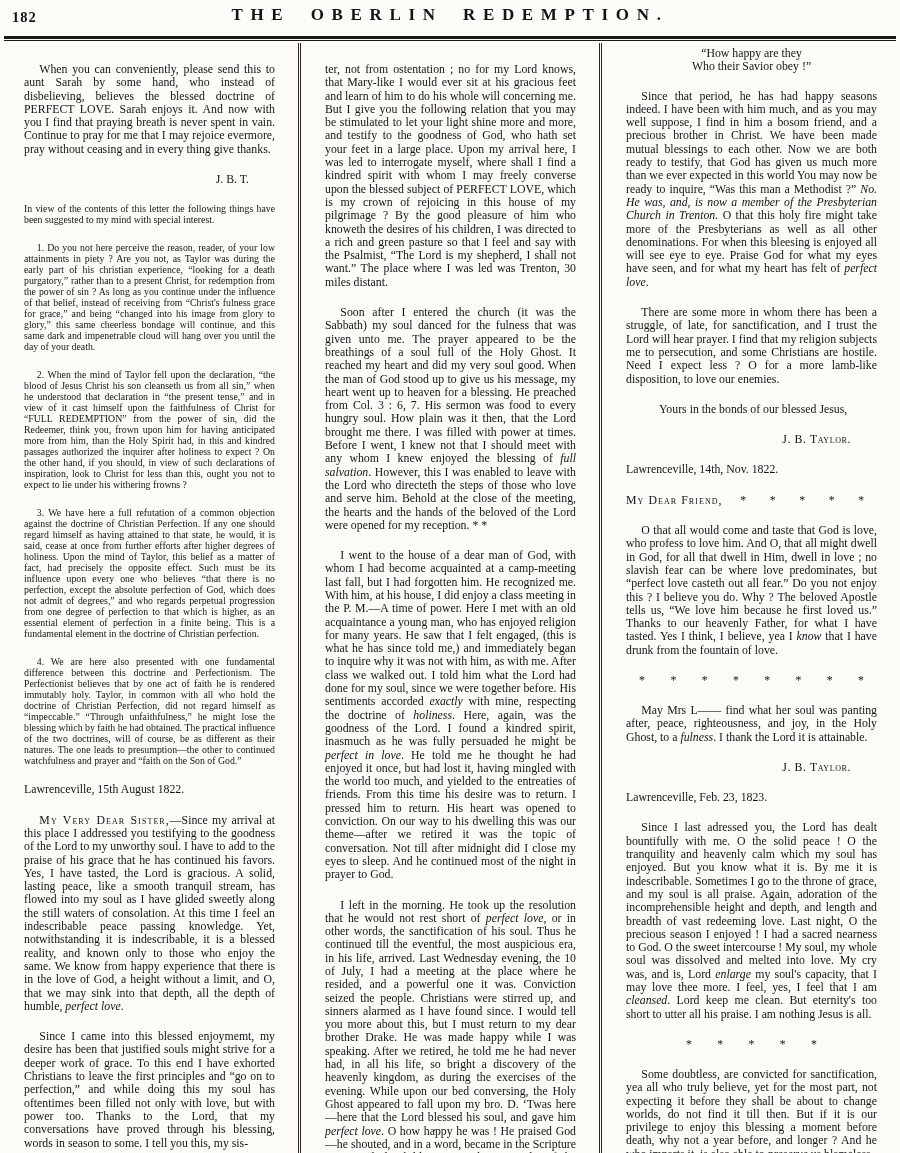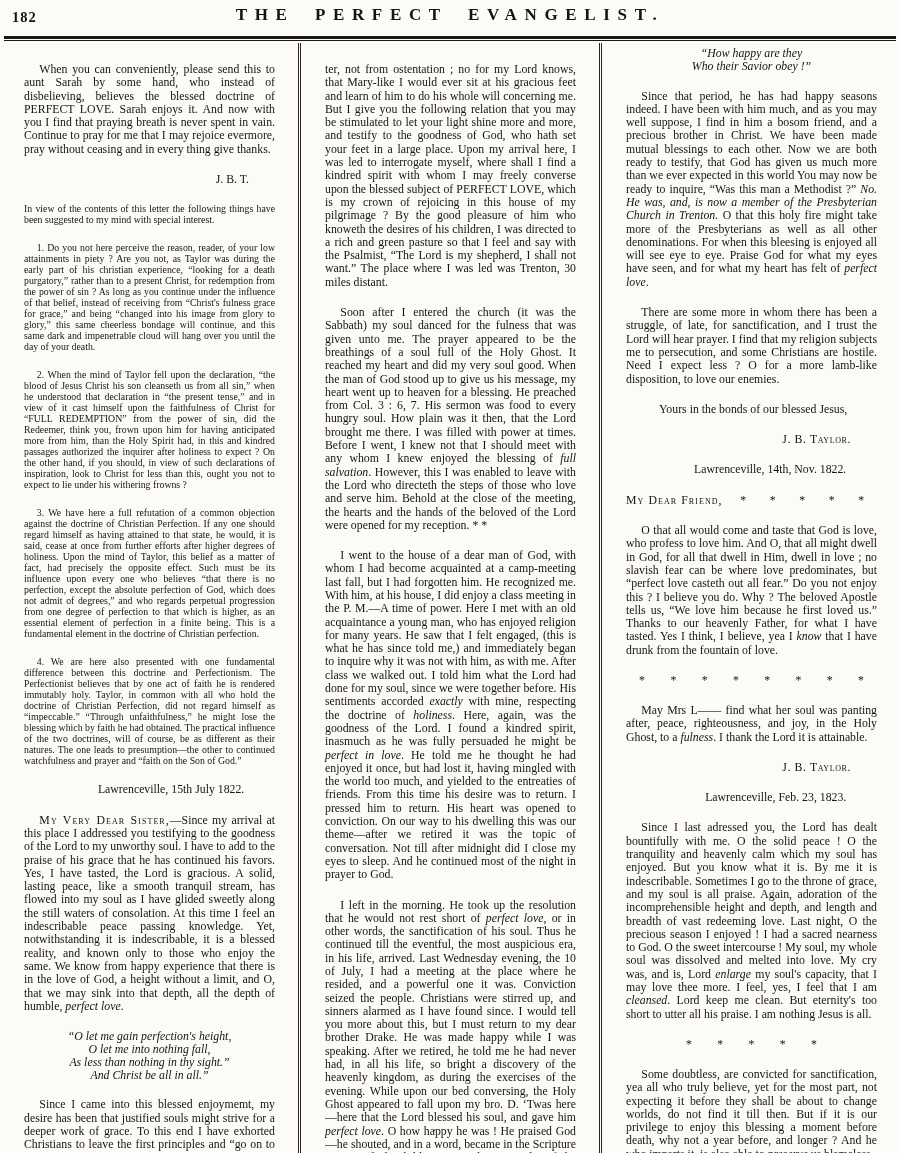--- a/index.html
+++ b/index.html
@@ -33,61 +33,55 @@
     box-sizing:border-box;
   }
   .col + .col{border-left:3px double #2a2723;}
   .blk{margin:17px;text-align:justify;}
   .lg{font-size:11.8px;line-height:13.3px;}
   .sm{font-size:9.8px;line-height:11px;}
   .ind{text-indent:1.3em;}
   .ind2{text-indent:2.8em;text-align:left;}
   .noind{text-indent:0;}
   .right{text-align:right;padding-right:2.2em;text-indent:0;}
-  .date{text-align:right;padding-right:2.6em;text-indent:0;}
+  .date{text-align:left;padding-right:2.6em;text-indent:0;}
   .verse{text-align:center;margin:1px 0;}
-  .verse .vline{line-height:12.8px;font-style:italic;}
+  .verse .vline{line-height:12.8px;}
   .stars{text-align:center;word-spacing:1.9em;text-indent:0;line-height:13px;}
   .sc{font-variant:small-caps;letter-spacing:0.05em;}
   .lead{font-variant:small-caps;letter-spacing:0.09em;}
   .gap{margin-top:3px;}
   .gap8{margin-top:7px;}
   .ink{
     position:absolute;left:433px;top:1120px;
     font-size:12px;color:#3a362f;
   }
   i{font-style:italic;}
 </style>
 </head>
 <body>
 
 <div class="page">
   <header>
     <span class="pgnum">182</span>
-    <h1 class="title">THE PERFECT EVANGELIST.</h1>
+    <h1 class="title">THE OBERLIN REDEMPTION.</h1>
   </header>
   <div class="rule-thick"></div>
   <div class="rule-thin"></div>
   <main class="cols">
     <section class="col">
         <p class="blk lg ind">When you can conveniently, please send this to aunt Sarah by some hand, who instead of disbelieving, believes the blessed doctrine of PERFECT LOVE. Sarah enjoys it. And now with you I find that praying breath is never spent in vain. Continue to pray for me that I may rejoice evermore, pray without ceasing and in every thing give thanks.</p>
         <p class="blk lg right">J. B. T.</p>
         <p class="blk sm noind gap8">In view of the contents of this letter the following things have been suggested to my mind with special interest.</p>
         <p class="blk sm ind">1. Do you not here perceive the reason, reader, of your low attainments in piety ?  Are you not, as Taylor was during the early part of his christian experience, “looking for a death purgatory,” rather than to a present Christ, for redemption from the power of sin ?  As long as you continue under the influence of that belief, instead of receiving from “Christ's fulness grace for grace,” and being “changed into his image from glory to glory,” this same cheerless bondage will continue, and this same dark and impenetrable cloud will hang over you until the day of your death.</p>
         <p class="blk sm ind">2. When the mind of Taylor fell upon the declaration, “the blood of Jesus Christ his son cleanseth us from all sin,” when he understood that declaration in “the present tense,” and in view of it cast himself upon the faithfulness of Christ for “FULL REDEMPTION” from the power of sin, did the Redeemer, think you, frown upon him for having anticipated more from him, than the Holy Spirit had, in this and kindred passages authorized the inquirer after holiness to expect ?  On the other hand, if you should, in view of such declarations of inspiration, look to Christ for less than this, ought you not to expect to lie under his withering frowns ?</p>
         <p class="blk sm ind">3. We have here a full refutation of a common objection against the doctrine of Christian Perfection.  If any one should regard himself as having attained to that state, he would, it is said, cease at once from further efforts after higher degrees of holiness.  Upon the mind of Taylor, this belief as a matter of fact, had precisely the opposite effect.  Such must be its influence upon every one who believes “that there is no perfection, except the absolute perfection of God, which does not admit of degrees,” and who regards perpetual progression from one degree of perfection to that which is higher, as an essential element of perfection in a finite being.  This is a fundamental element in the doctrine of Christian perfection.</p>
         <p class="blk sm ind">4. We are here also presented with one fundamental difference between this doctrine and Perfectionism.  The Perfectionist believes that by one act of faith he is rendered immutably holy.  Taylor, in common with all who hold the doctrine of Christian Perfection, did not regard himself as “impeccable.”  “Through unfaithfulness,” he might lose the blessing which by faith he had obtained.  The practical influence of the two doctrines, will of course, be as different as their natures.  The one leads to presumption—the other to continued watchfulness and prayer and “faith on the Son of God.”</p>
-        <p class="blk lg date gap8">Lawrenceville, 15th July 1822.</p>
+        <p class="blk lg date gap8">Lawrenceville, 15th August 1822.</p>
         <p class="blk lg ind"><span class="lead">My Very Dear Sister,</span>—Since my arrival at this place I addressed you testifying to the goodness of the Lord to my unworthy soul.  I have to add to the praise of his grace that he has continued his favors.  Yes, I have tasted, the Lord is gracious.  A solid, lasting peace, like a smooth tranquil stream, has flowed into my soul as I have glided sweetly along the still waters of consolation.  At this time I feel an indescribable peace passing knowledge.  Yet, notwithstanding it is indescribable, it is a blessed reality, and known only to those who enjoy the same.  We know from happy experience that there is in the love of God, a height without a limit, and O, that we may sink into that depth, all the depth of humble, <i>perfect love</i>.</p>
-        <div class="blk lg verse">
-          <div class="vline">“O let me gain perfection's height,</div>
-          <div class="vline">O let me into nothing fall,</div>
-          <div class="vline">As less than nothing in thy sight.”</div>
-          <div class="vline">And Christ be all in all.”</div>
-        </div>
         <p class="blk lg ind">Since I came into this blessed enjoymemt, my desire has been that justified souls might strive for a deeper work of grace.  To this end I have exhorted Christians to leave the first principles and “go on to perfection,” and while doing this my soul has oftentimes been filled not only with love, but with power too.  Thanks to the Lord, that my conversations have proved through his blessing, words in season to some.  I tell you this, my sis-</p>
       </section>
     <section class="col">
         <p class="blk lg noind">ter, not from ostentation ; no for my Lord knows, that Mary-like I would ever sit at his gracious feet and learn of him to do his whole will concerning me.  But I give you the following relation that you may be stimulated to let your light shine more and more, and testify to the goodness of God, who hath set your feet in a large place.  Upon my arrival here, I was led to interrogate myself, where shall I find a kindred spirit with whom I may freely converse upon the blessed subject of PERFECT LOVE, which is my crown of rejoicing in this house of my pilgrimage ?  By the good pleasure of him who knoweth the desires of his children, I was directed to a rich and green pasture so that I feel and say with the Psalmist, “The Lord is my shepherd, I shall not want.”  The place where I was led was Trenton, 30 miles distant.</p>
         <p class="blk lg ind">Soon after I entered the church (it was the Sabbath) my soul danced for the fulness that was given unto me.  The prayer appeared to be the breathings of a soul full of the Holy Ghost.  It reached my heart and did my very soul good.  When the man of God stood up to give us his message, my heart went up to heaven for a blessing.  He preached from Col. 3 : 6, 7.  His sermon was food to every hungry soul.  How plain was it then, that the Lord brought me there.  I was filled with power at times.  Before I went, I knew not that I should meet with any whom I knew enjoyed the blessing of <i>full salvation</i>.  However, this I was enabled to leave with the Lord who directeth the steps of those who love and serve him.  Behold at the close of the meeting, the hearts and the hands of the beloved of the Lord were opened for my reception.  *  *</p>
         <p class="blk lg ind">I went to the house of a dear man of God, with whom I had become acquainted at a camp-meeting last fall, but I had forgotten him.  He recognized me.  With him, at his house, I did enjoy a class meeting in the P. M.—A time of power.  Here I met with an old acquaintance a young man, who has enjoyed religion for many years.  He saw that I felt engaged, (this is what he has since told me,) and immediately began to inquire why it was not with him, as with me.  After class we walked out.  I told him what the Lord had done for my soul, since we were together before.  His sentiments accorded <i>exactly</i> with mine, respecting the doctrine of <i>holiness</i>.  Here, again, was the goodness of the Lord.  I found a kindred spirit, inasmuch as he was fully persuaded he might be <i>perfect in love</i>.  He told me he thought he had enjoyed it once, but had lost it, having mingled with the world too much, and yielded to the entreaties of friends.  From this time his desire was to return.  I pressed him to return.  His heart was opened to conviction.  On our way to his dwelling this was our theme—after we retired it was the topic of conversation.  Not till after midnight did I close my eyes to sleep.  And he continued most of the night in prayer to God.</p>
         <p class="blk lg ind">I left in the morning.  He took up the resolution that he would not rest short of <i>perfect love</i>, or in other words, the sanctification of his soul.  Thus he continued till the eventful, the most auspicious era, in his life, arrived.  Last Wednesday evening, the 10 of July, I had a meeting at the place where he resided, and a powerful one it was.  Conviction seized the people.  Christians were stirred up, and sinners alarmed as I have found since.  I would tell you more about this, but I must return to my dear brother Drake.  He was made happy while I was speaking.  After we retired, he told me he had never had, in all his life, so bright a discovery of the heavenly kingdom, as during the exercises of the evening.  While upon our bed conversing, the Holy Ghost appeared to fall upon my bro. D.  ‘Twas here—here that the Lord blessed his soul, and gave him <i>perfect love</i>.  O how happy he was !  He praised God—he shouted, and in a word, became in the Scripture sense a “little child.”  During the remainder of the night, my sleep was disturbed by his expressions of praise.</p>
       </section>
     <section class="col">
         <div class="blk lg verse">

